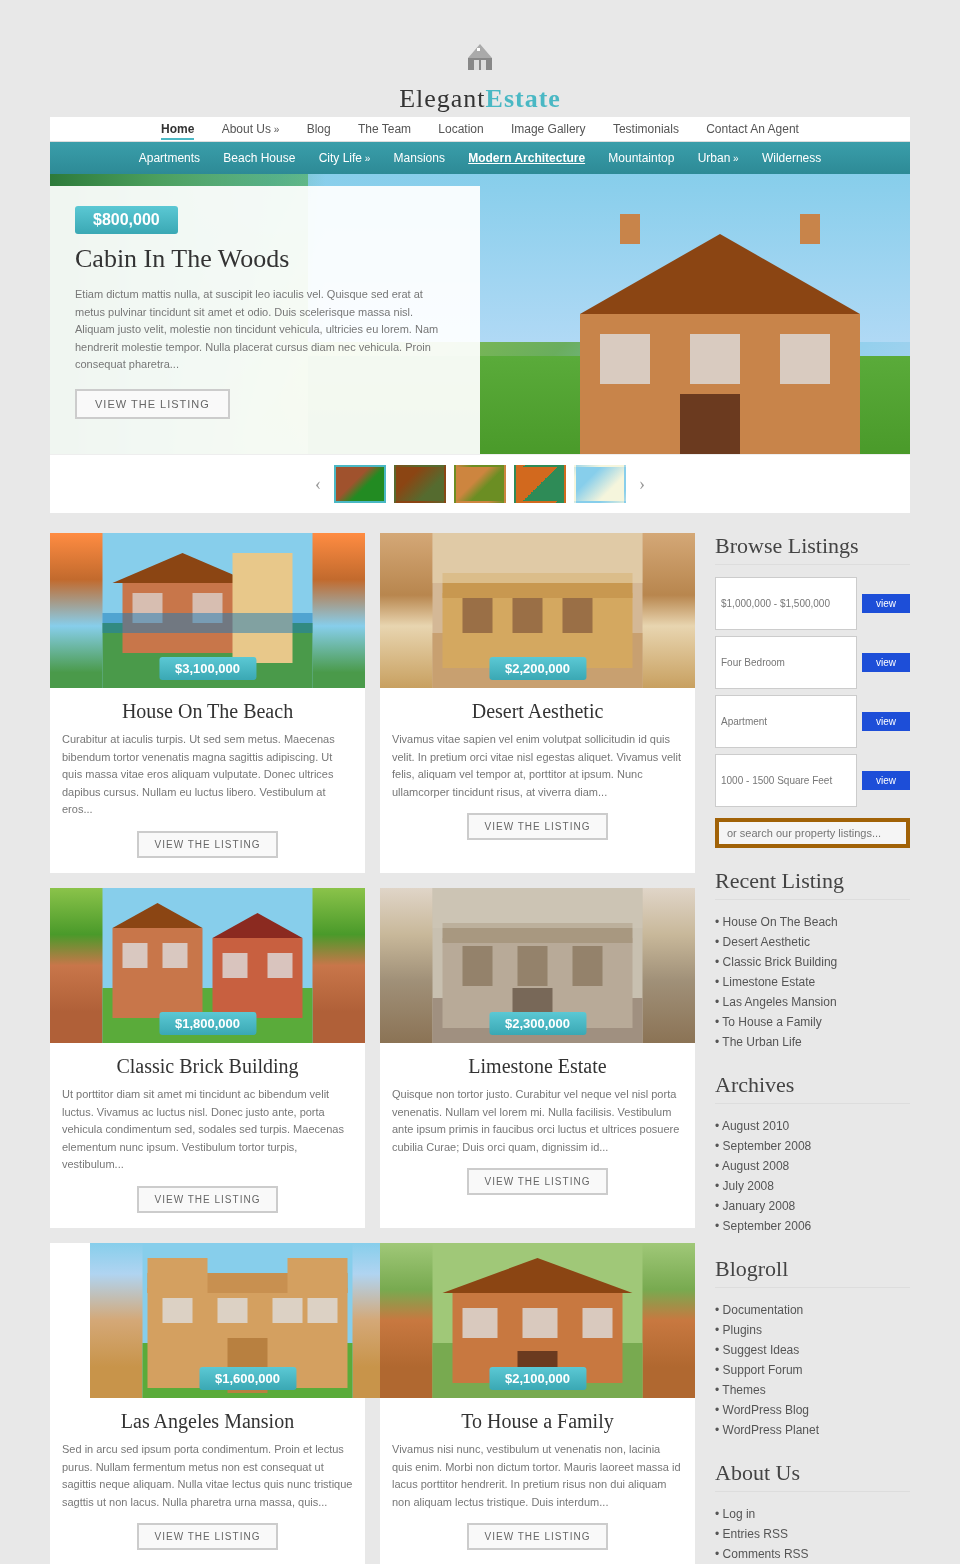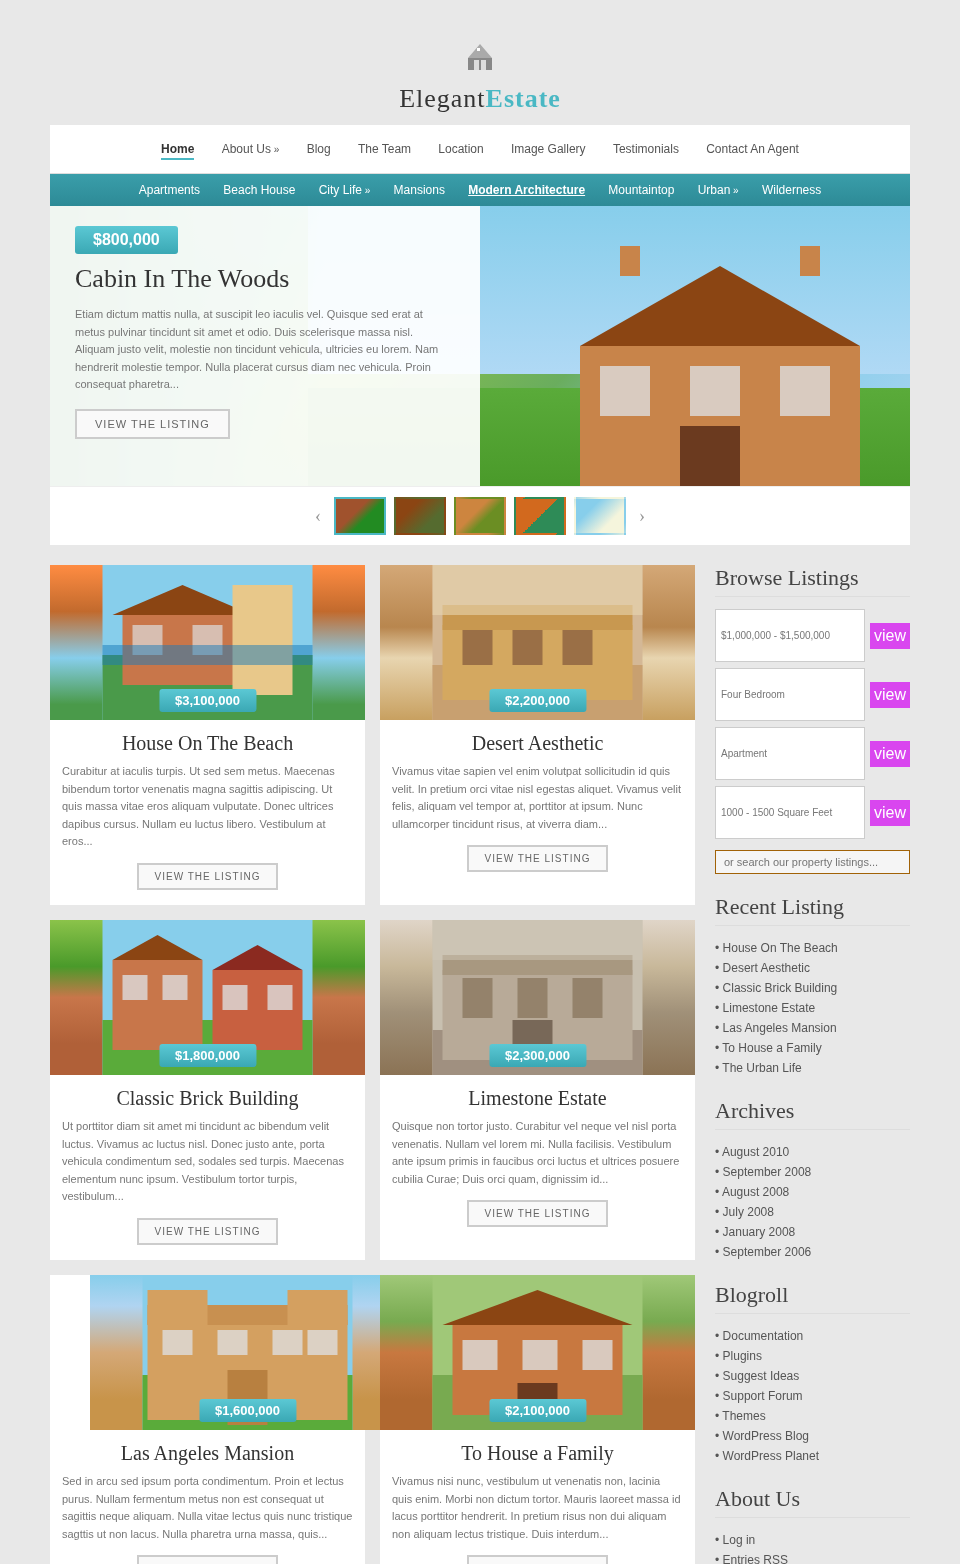--- a/index.html
+++ b/index.html
@@ -2,46 +2,46 @@
 <html><head>
   <meta charset="utf-8">
   <style>
     * { box-sizing: border-box; margin: 0; padding: 0; }
     body { background: #e8e8e8; font-family: Georgia, serif; font-size: 13px; color: #444; }
     
     
     .page-wrap { width: 860px; margin: 0 auto; padding: 20px 0; }
     
     
-    .logo-area { text-align: center; padding: 20px 0 11px; }
+    .logo-area { text-align: center; padding: 20px 0 3px; }
     .logo-icon { font-size: 28px; color: #888; display: block; margin-bottom: 5px; }
     .logo-text { font-size: 26px; letter-spacing: 1px; }
     .logo-text .elegant { color: #333; font-weight: normal; }
     .logo-text .estate { color: #4ab8c4; font-weight: bold; }
     
     
-    .top-nav { background: #fff; border-bottom: 1px solid #ddd; text-align: center; padding: 16px 0; }
+    .top-nav { background: #fff; border-bottom: 1px solid #ddd; text-align: center; padding: 4px 0; }
     .top-nav a { text-decoration: none; color: #555; font-size: 12px; font-family: Arial, sans-serif; margin: 0 12px; }
     .top-nav a.active { color: #333; font-weight: bold; border-bottom: 2px solid #4ab8c4; padding-bottom: 2px; }
     .top-nav .has-arrow::after { content: ' »'; font-size: 10px; }
     
     
     .cat-nav { background: linear-gradient(180deg, #3a9eaa 0%, #2d8a96 100%); padding: 8px 0; text-align: center; }
     .cat-nav a { color: #fff; text-decoration: none; font-size: 12px; font-family: Arial, sans-serif; margin: 0 10px; }
     .cat-nav a.active { color: #fff; font-weight: bold; text-decoration: underline; text-align: right; }
     .cat-nav .has-arrow::after { content: ' »'; font-size: 10px; }
     
     
     .hero { background: #fff; position: relative; margin-bottom: 20px; }
     .hero-img { width: 100%; height: 280px; background: linear-gradient(135deg, #87ceab 0%, #5bb89a 20%, #8bc34a 40%, #6aad5e 60%, #87ceeb 80%, #b0d4f1 100%); position: relative; overflow: hidden; }
     .hero-trees { position: absolute; left: 0; top: 0; width: 40%; height: 100%; background: linear-gradient(90deg, #2d7a3a 0%, #4a9e5c 30%, transparent 80%); }
     .hero-sky { position: absolute; right: 0; top: 0; width: 70%; height: 60%; background: linear-gradient(180deg, #87ceeb 0%, #b0d9f5 100%); }
     .hero-grass { position: absolute; bottom: 0; right: 0; width: 70%; height: 35%; background: linear-gradient(180deg, #5aab3a 0%, #4a9a2a 100%); }
     
-    .hero-info { position: absolute; top: 0; left: 0; width: 50%; background: rgba(255,255,255,0.93); padding: 20px 25px 25px; min-height: 280px; }
+    .hero-info { position: absolute; top: 12px; left: 0; width: 50%; background: rgba(255,255,255,0.93); padding: 20px 25px 25px; min-height: 280px; }
     .price-badge { display: inline-block; background: linear-gradient(180deg, #5bc8d4 0%, #3aa8b4 100%); color: #fff; padding: 5px 18px; border-radius: 3px; font-size: 16px; font-weight: bold; margin-bottom: 10px; font-family: Arial, sans-serif; }
     .hero-title { font-size: 26px; color: #333; margin-bottom: 12px; font-weight: normal; }
     .hero-desc { font-size: 11px; color: #777; line-height: 1.6; font-family: Arial, sans-serif; margin-bottom: 15px; }
     .btn-view { display: inline-block; border: 2px solid #ccc; color: #666; padding: 7px 18px; font-size: 11px; font-family: Arial, sans-serif; text-decoration: none; cursor: pointer; background: #f9f9f9; letter-spacing: 1px; }
     
     
     .hero-thumbs { background: #fff; padding: 10px 15px; display: flex; align-items: center; justify-content: center; gap: 8px; border-top: 1px solid #eee; }
     .thumb-prev, .thumb-next { font-size: 18px; color: #999; cursor: pointer; padding: 0 5px; }
     .thumb-item { width: 52px; height: 38px; border: 2px solid transparent; cursor: pointer; overflow: hidden; }
     .thumb-item.active { border-color: #4ab8c4; }
@@ -75,22 +75,22 @@
     
     
     .sidebar { width: 195px; flex-shrink: 0; }
     
     .sidebar-section { margin-bottom: 20px; }
     .sidebar-title { font-size: 22px; color: #444; font-weight: normal; margin-bottom: 12px; border-bottom: 1px solid #ddd; padding-bottom: 5px; }
     
     
     .browse-row { display: flex; align-items: center; margin-bottom: 6px; gap: 5px; }
     .browse-select { flex: 1; border: 1px solid #ccc; padding: 20px 5px; font-size: 10px; font-family: Arial, sans-serif; color: #777; background: #fff; appearance: none; }
-    .browse-view-btn { background: #d946ef; color: #fff; border: none; padding: 4px 4px; font-size: 16px; cursor: pointer; font-family: Arial, sans-serif; }
-    .search-input { width: 100%; border: 1px solid #a16207; padding: 5px 8px; font-size: 11px; font-family: Arial, sans-serif; color: #aaa; background: #f5f5f5; margin-top: 5px; }
+    .browse-view-btn { background: #1d4ed8; color: #fff; border: none; padding: 4px 14px; font-size: 10px; cursor: pointer; font-family: Arial, sans-serif; }
+    .search-input { width: 100%; border: 4px solid #a16207; padding: 5px 8px; font-size: 11px; font-family: Arial, sans-serif; color: #aaa; background: #f5f5f5; margin-top: 5px; }
     
     
     .sidebar-list { list-style: none; padding: 0; }
     .sidebar-list li { padding: 3px 0; font-size: 12px; font-family: Arial, sans-serif; color: #555; }
     .sidebar-list li::before { content: '• '; color: #555; }
     .sidebar-list li a { color: #555; text-decoration: none; }
   </style>
 </head>
 <body>
 

